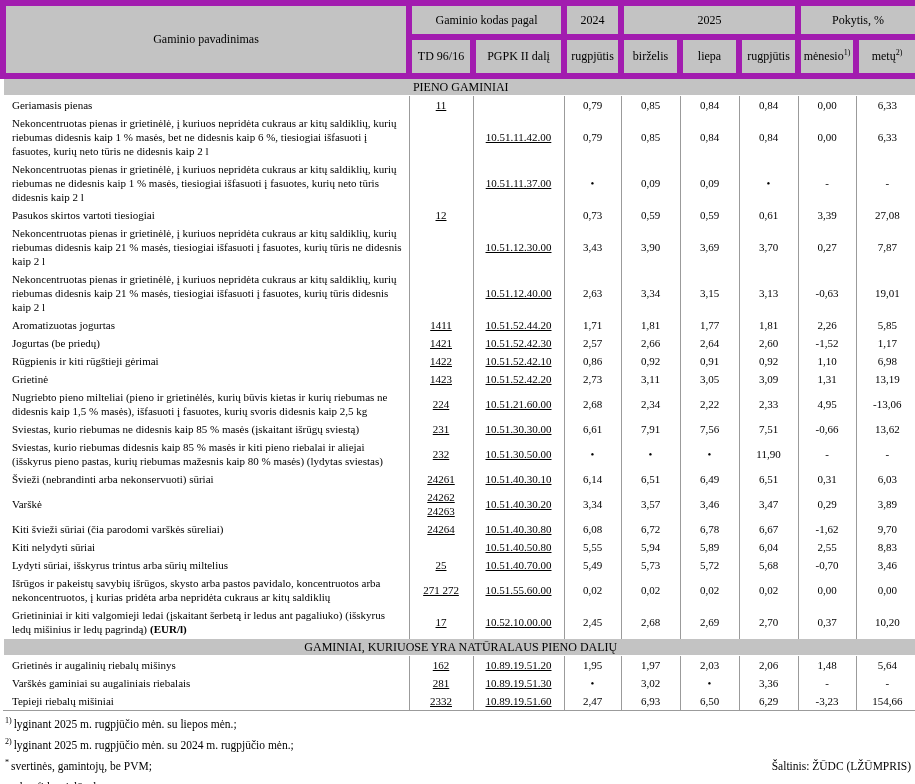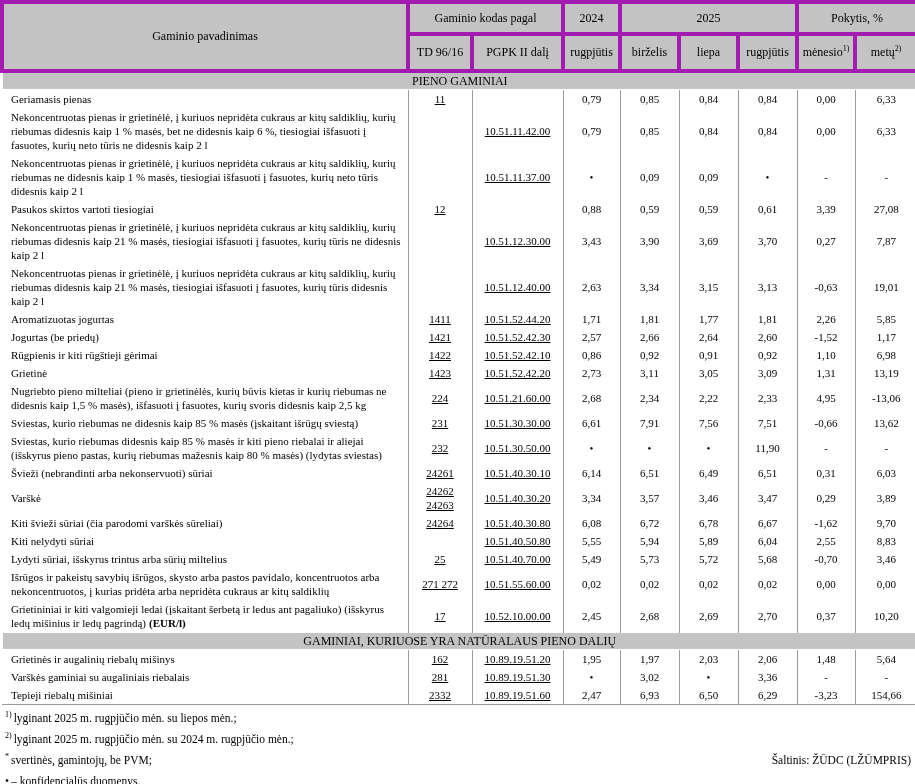--- a/index.html
+++ b/index.html
@@ -15,21 +15,21 @@
   col.c-pgpk{width:91px;}
   col.c-m1{width:57px;}
   col.c-m2{width:59px;}
   col.c-m3{width:59px;}
   col.c-m4{width:59px;}
   col.c-ch1{width:58px;}
   col.c-ch2{width:62px;}
 
   thead th{
     background:var(--header-bg,#c3c3c3);
-    border:4px solid #a21caf;
+    border:6px solid #a21caf;
     font-weight:normal;
     font-size:12px;
     text-align:center;
     vertical-align:middle;
     padding:1px 2px;
   }
   thead tr.hrow-top th{height:26px;}
   thead tr.hrow-sub th{height:31px;}
   thead sup{font-size:8px;line-height:0;}
 
@@ -128,21 +128,21 @@
         <td class="val">0,09</td>
         <td class="val">0,09</td>
         <td class="val">•</td>
         <td class="val">-</td>
         <td class="val">-</td>
       </tr>
       <tr>
         <td class="name"><span>Pasukos skirtos vartoti tiesiogiai</span></td>
         <td class="code">12</td>
         <td class="code"></td>
-        <td class="val">0,88</td>
+        <td class="val">0,73</td>
         <td class="val">0,59</td>
         <td class="val">0,59</td>
         <td class="val">0,61</td>
         <td class="val">3,39</td>
         <td class="val">27,08</td>
       </tr>
       <tr>
         <td class="name"><span>Nekoncentruotas pienas ir grietinėlė, į kuriuos nepridėta cukraus ar kitų saldiklių, kurių riebumas didesnis kaip 21 % masės, tiesiogiai išfasuoti į fasuotes, kurių tūris ne didesnis kaip 2 l</span></td>
         <td class="code"></td>
         <td class="code">10.51.12.30.00</td>

